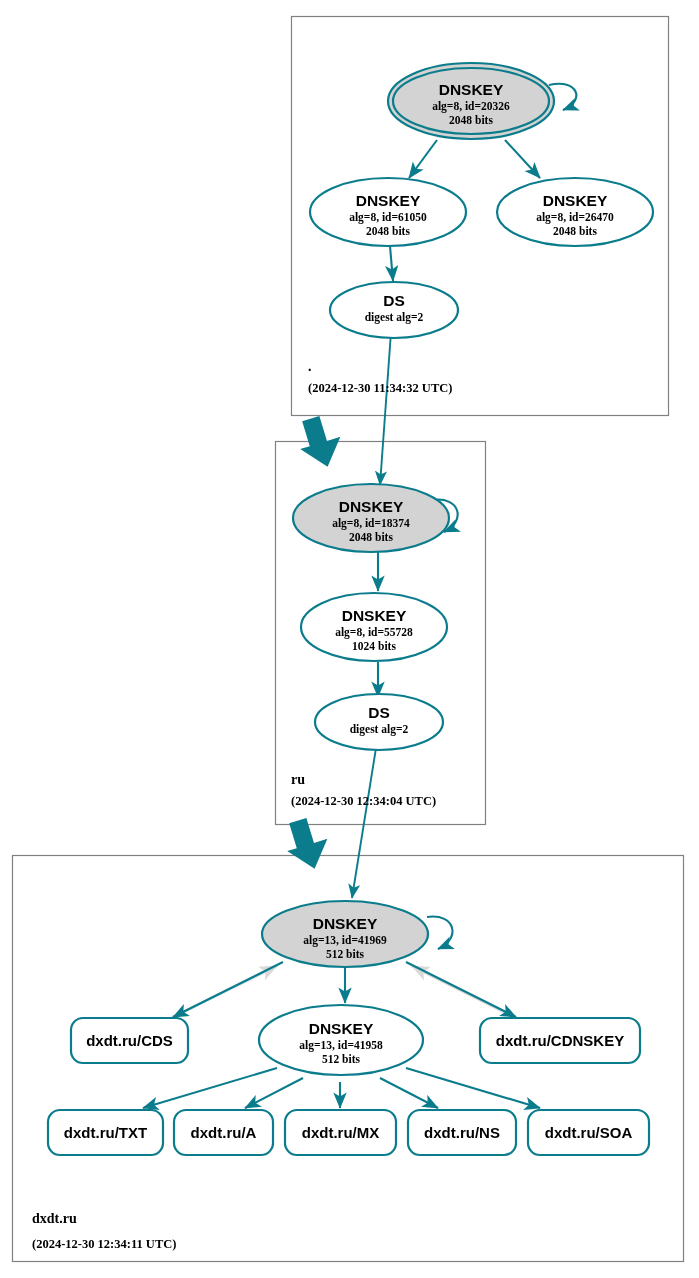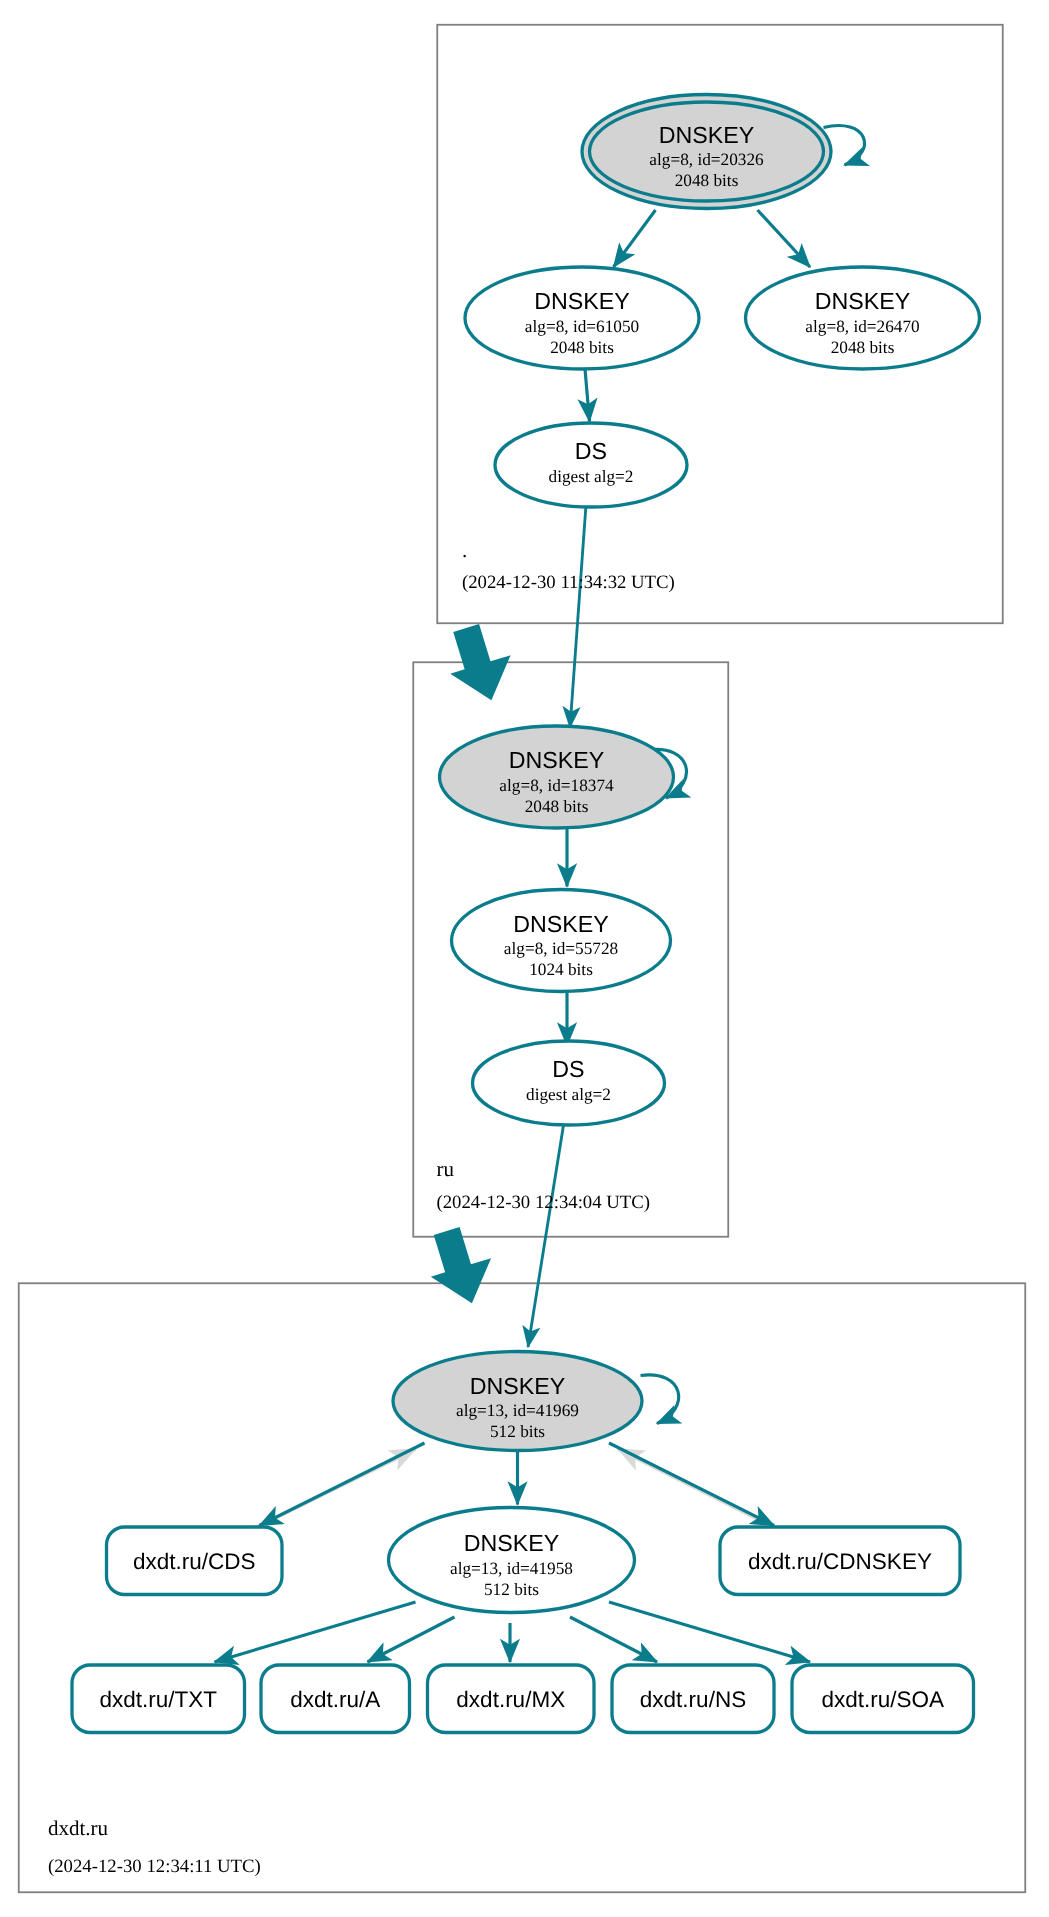--- a/index.html
+++ b/index.html
@@ -12,20 +12,21 @@
     height: 1278px;
     font-family: "Liberation Sans", sans-serif;
     position: relative;
     overflow: hidden;
   }
   #stage {
     position: absolute;
     left: 0; top: 0;
     width: 699px;
     height: 1278px;
+    font-weight: bold;
   }
   svg#graph {
     position: absolute;
     left: 0; top: 0;
     width: 699px;
     height: 1278px;
     display: block;
   }
   .node-title {
     font-family: "Liberation Sans", sans-serif;

